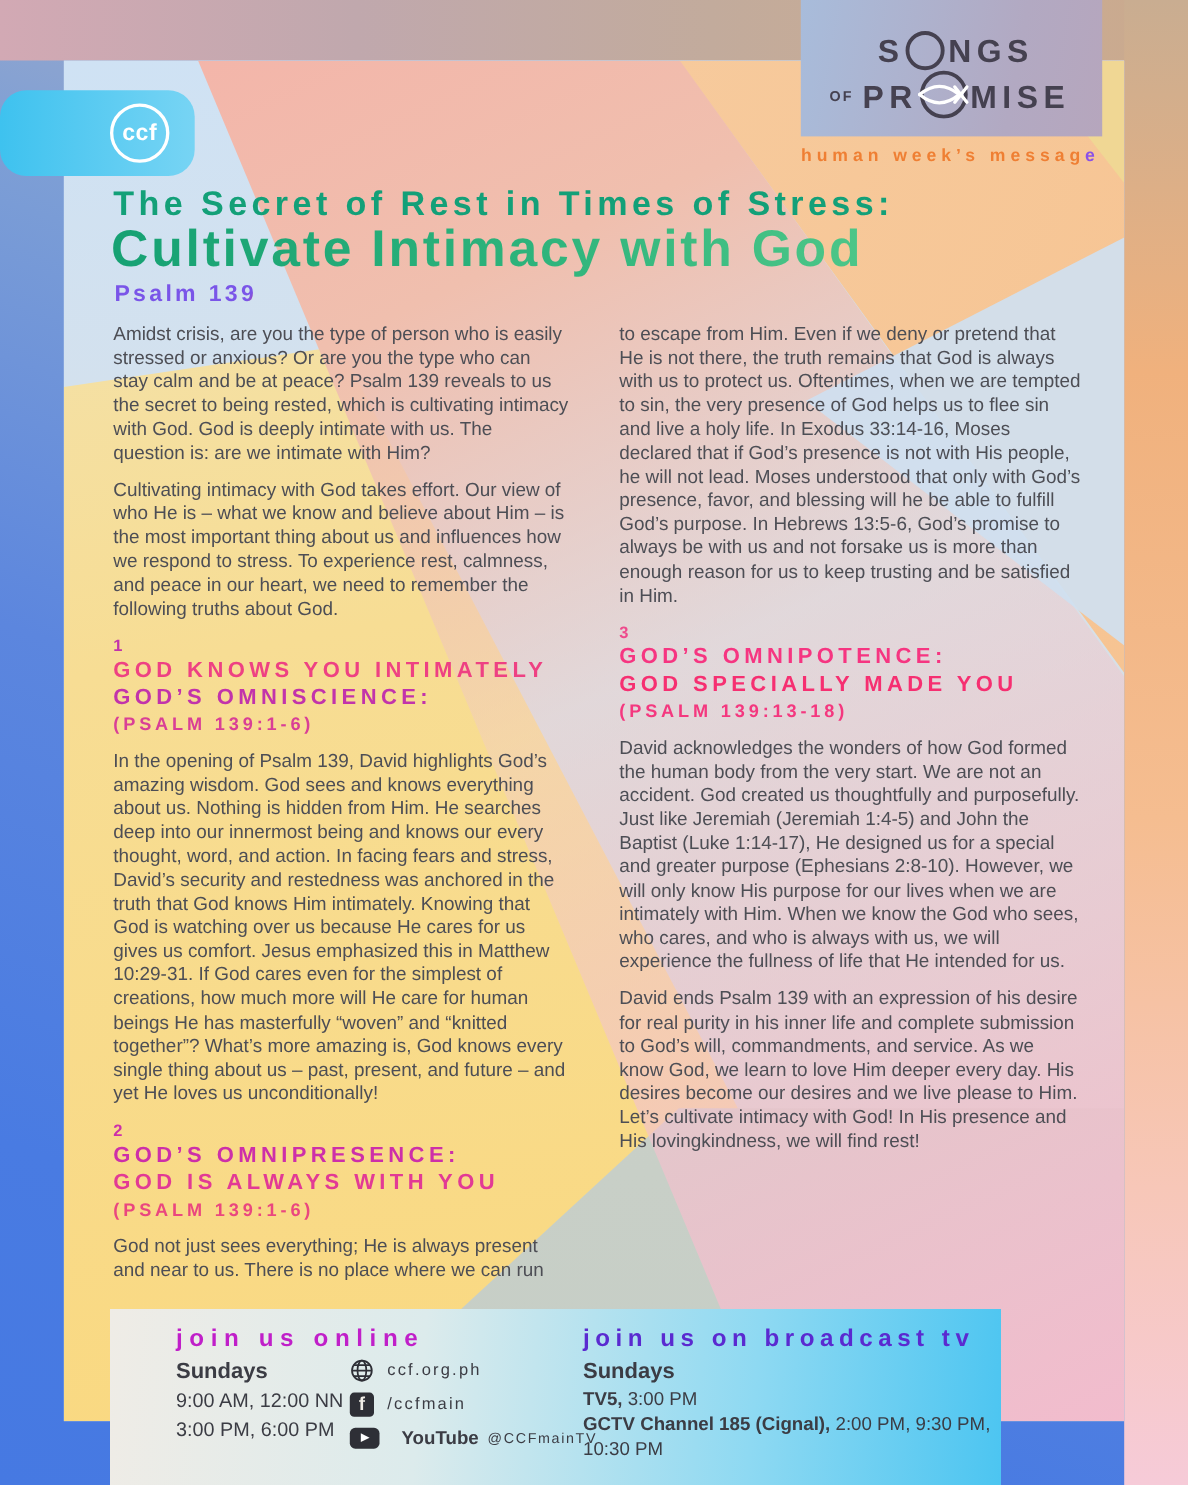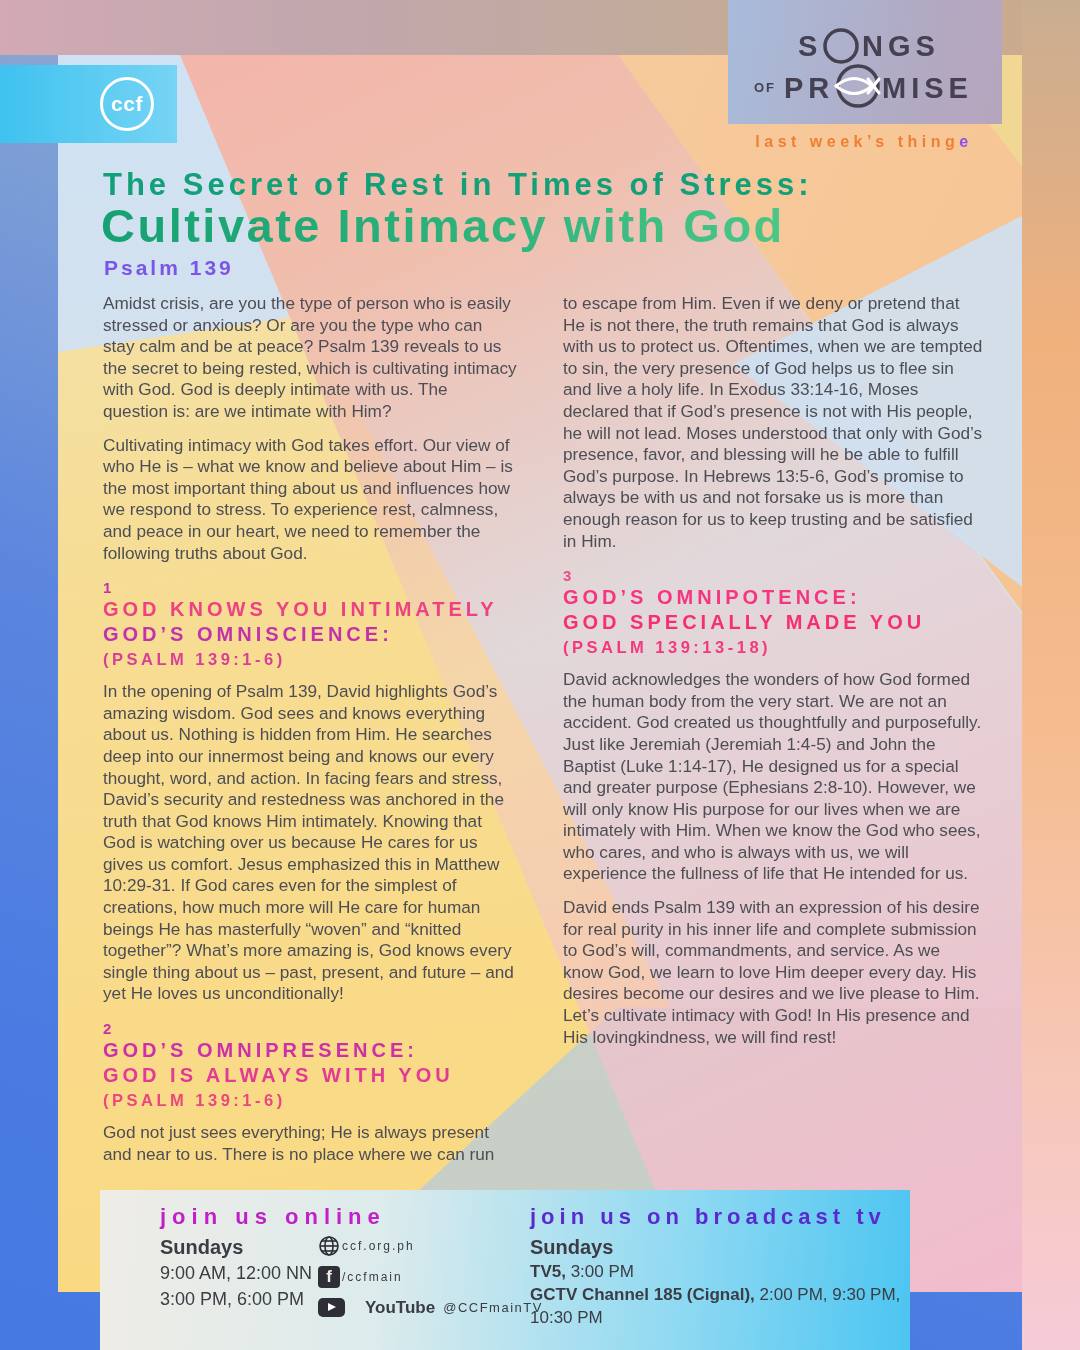--- a/index.html
+++ b/index.html
@@ -19,22 +19,22 @@
         background:linear-gradient(170deg,#f2e3b2 0%,#f7dd94 40%,#fad87e 100%);}
   .lay-peach{clip-path:polygon(58% 0,100% 0,100% 45%);
         background:linear-gradient(115deg,#f7cfa4,#f6c18e);}
   .lay-gray{clip-path:polygon(26% 100%,58% 77%,100% 77%,100% 100%);
         background:linear-gradient(180deg,rgba(203,208,201,0),#ccd1c9 45%,#c6cec6);}
   .lay-pink{clip-path:polygon(122px 0,560px 0,964px 560px,964px 1237px,640px 1237px);
         background:linear-gradient(155deg,#f4b4a9 0%,#f0bfae 22%,rgba(240,205,200,.42) 48%,rgba(242,194,205,.65) 72%,#f2bccd 100%);}
   .lay-bluewedge{clip-path:polygon(100% 13%,100% 43%,70% 25%);background:rgba(207,224,240,.92);}
   .lay-ycorner{clip-path:polygon(91% 0,100% 0,100% 9%);background:#f0d794;}
   
-  .ccf-band{position:absolute;left:0;top:65px;width:177px;height:78px;
-        background:linear-gradient(90deg,#3ec2ef,#77d4f4);}
+  .ccf-band{position:absolute;left:0;top:82px;width:177px;height:78px;
+        background:linear-gradient(90deg,#3ec2ef,#77d4f4);border-radius:24px;}
   .ccf-circle{position:absolute;left:100px;top:12px;width:54px;height:54px;border:3px solid #fff;
         border-radius:50%;display:flex;align-items:center;justify-content:center;
         color:#fff;font-size:21px;font-weight:bold;letter-spacing:0.5px;}
   
   .sop-panel{position:absolute;left:728px;top:0;width:274px;height:124px;
         background:linear-gradient(100deg,#a8bcdb 0%,#b2a9c2 70%,#b6a6bd 100%);
         display:flex;align-items:center;justify-content:center;}
   .sop-tagline{position:absolute;left:724px;top:133px;width:280px;text-align:center;
         font-size:16px;font-weight:bold;letter-spacing:4.5px;color:#ef7f33;}
   .sop-tagline .accent{color:#8a50e8;}
@@ -63,21 +63,21 @@
   .footer-panel{position:absolute;left:100px;top:1190px;width:810px;height:160px;
         background:linear-gradient(95deg,#efece6 0%,#dcebec 35%,#8ed9f2 72%,#4cc5f1 100%);
         color:#3b3c44;}
   .fp-title{font-size:22px;font-weight:bold;letter-spacing:6px;}
   .online-block{position:absolute;left:60px;top:14px;}
   .online-title{color:#c01fc9;}
   .sched{position:absolute;left:60px;top:44px;font-size:18px;line-height:26px;}
   .sched .day{font-size:20px;font-weight:bold;}
   .social{position:absolute;left:218px;top:40px;}
   .social-row{display:flex;align-items:center;height:31px;}
-  .social-label{font-size:12px;letter-spacing:2px;margin-left:2px;}
+  .social-label{font-size:15px;letter-spacing:2px;margin-left:12px;}
   .broadcast-block{position:absolute;left:430px;top:14px;}
   .broadcast-title{color:#5a2ad0;letter-spacing:5px;}
   .bc-body{position:absolute;left:430px;top:44px;font-size:17px;line-height:23px;}
   .bc-body .day{font-size:20px;font-weight:bold;line-height:26px;}
   .b{font-weight:bold;}
   
   .icon{display:inline-flex;align-items:center;justify-content:center;}
   .fb-icon{width:22px;height:22px;background:#2e2f36;border-radius:4px;color:#efece6;
         font-weight:bold;font-size:17px;}
   .fb-icon::after{content:"f";}
@@ -156,21 +156,21 @@
       <circle cx="101" cy="30" r="16" fill="none" stroke="#454150" stroke-width="3.5"></circle>
       <circle cx="118" cy="70" r="20" fill="none" stroke="#454150" stroke-width="3.5"></circle>
       <g stroke="#ffffff" stroke-width="3" fill="none" stroke-linecap="round">
         <path d="M96,70 Q114,55 132,70"></path>
         <path d="M96,70 Q114,85 132,70"></path>
         <path d="M128,63 L139,77"></path>
         <path d="M128,77 L139,63"></path>
       </g>
     </svg>
   </div>
-  <div class="sop-tagline"><span>last week’s thing</span><span class="accent">e</span></div>
+  <div class="sop-tagline"><span>human week’s messag</span><span class="accent">e</span></div>
 
   <div class="footer-panel">
     <div class="online-block">
       <div class="fp-title online-title">join us online</div>
     </div>
     <div class="sched">
       <div class="day">Sundays</div>
       <div>9:00 AM, 12:00 NN</div>
       <div>3:00 PM, 6:00 PM</div>
     </div>

